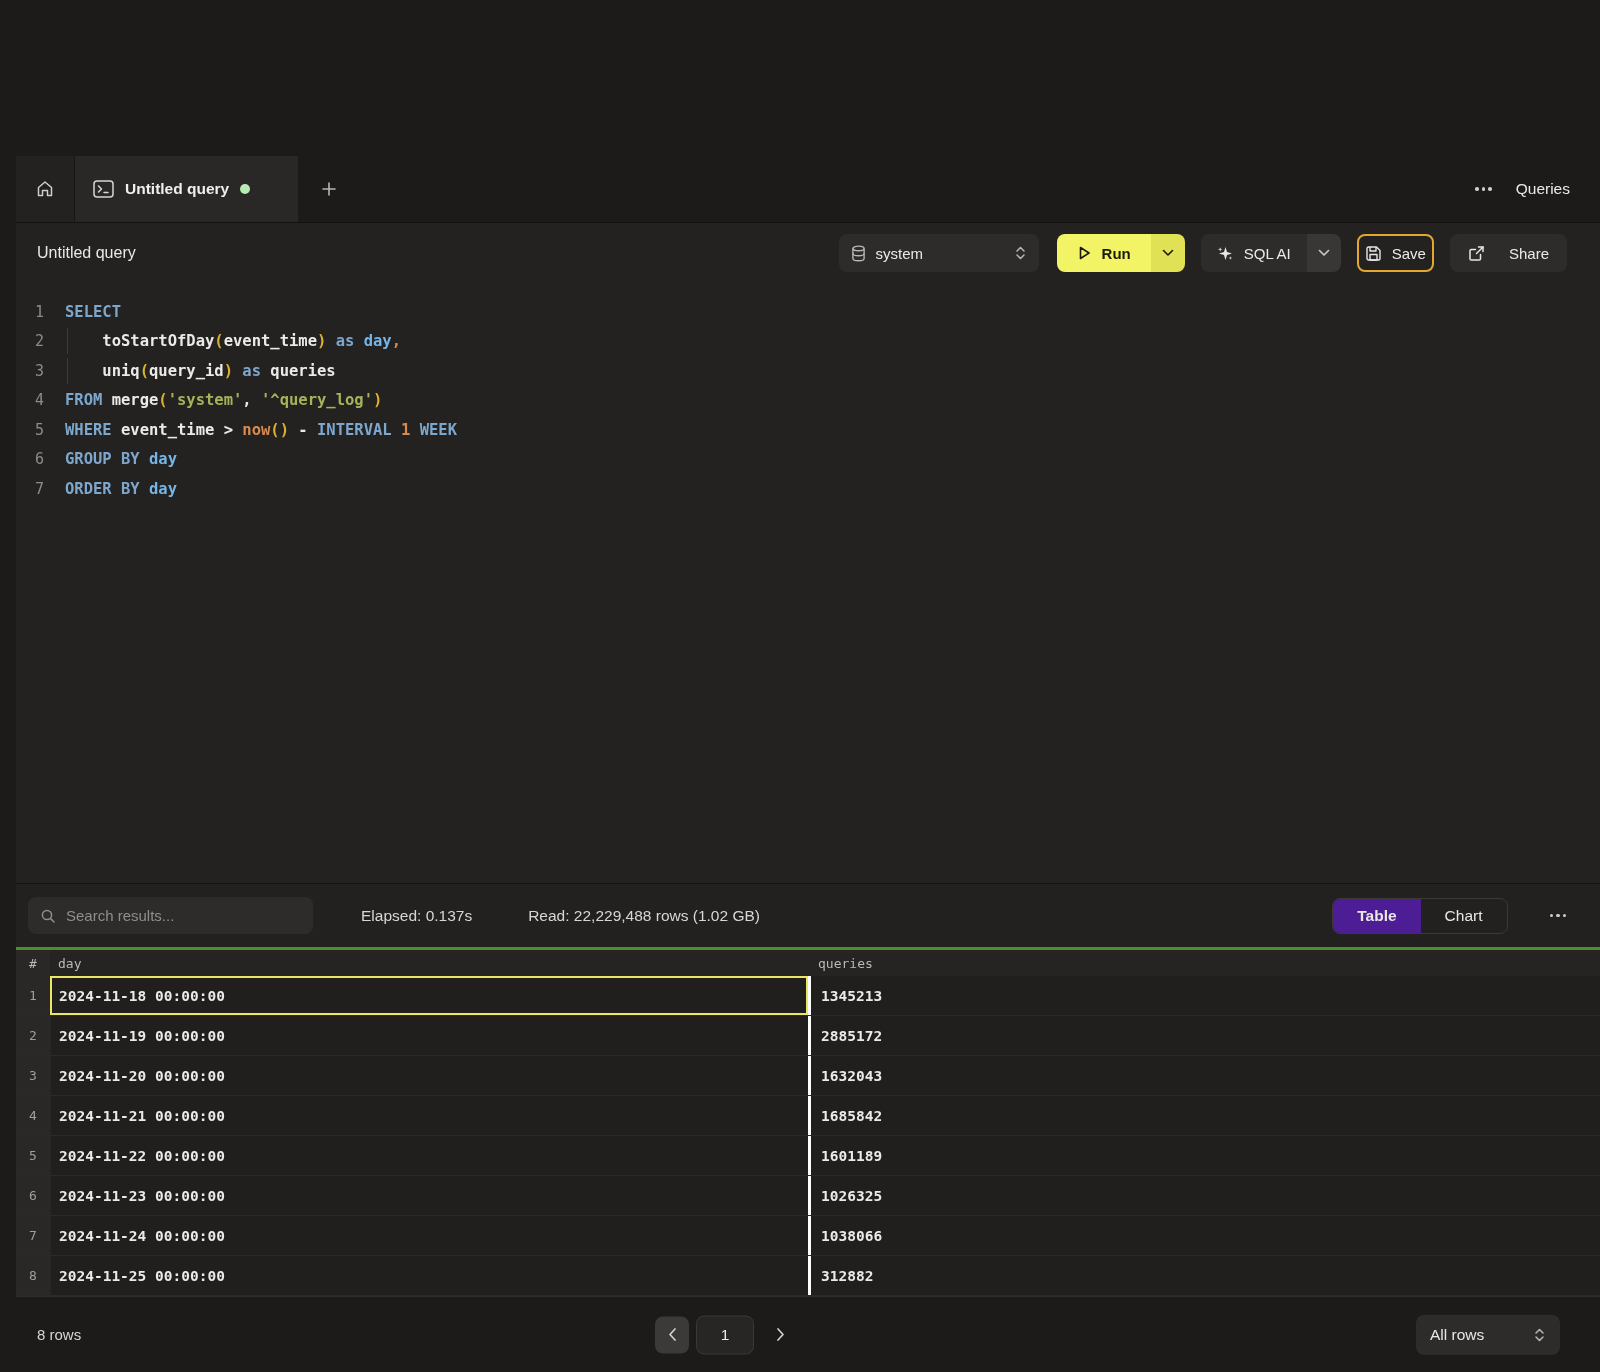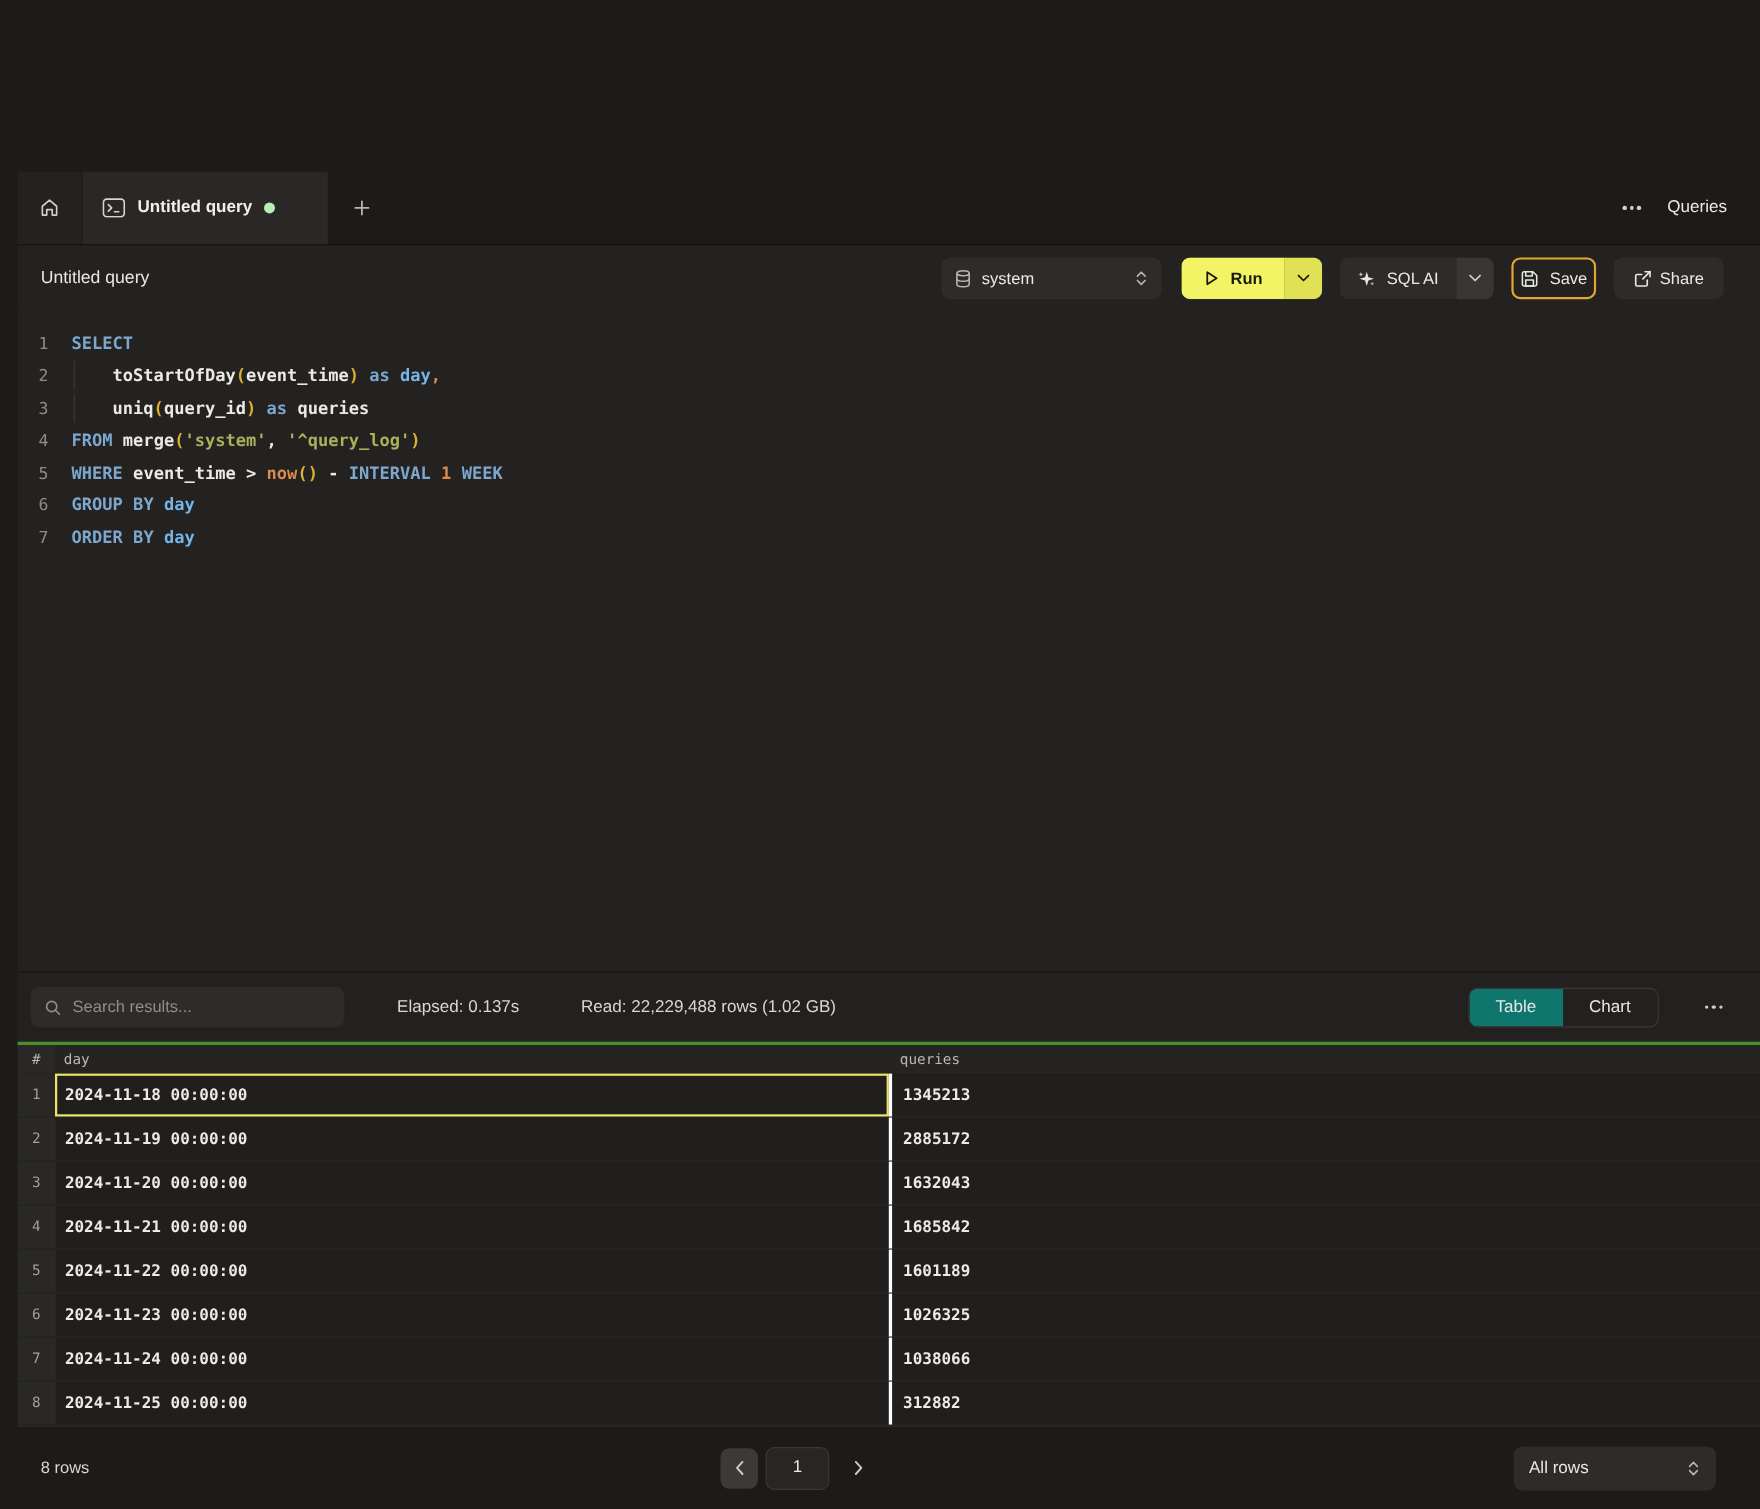--- a/index.html
+++ b/index.html
@@ -29,42 +29,42 @@
   .btn { height:38px; border-radius:8px; background:#2d2c2a; border:none; color:#eceae7; font-size:15px; font-family:inherit; display:inline-flex; align-items:center; cursor:pointer; }
   .btn-system { width:200px; padding:0 12px; justify-content:space-between; margin-right:18px; }
   .btn-system .lbl { margin-right:auto; margin-left:10px; }
   .run-split { display:flex; margin-right:16px; border-radius:8px; overflow:hidden; }
   .run-main { background:#f2f365; color:#1b1b0b; font-weight:600; display:flex; align-items:center; gap:10px; padding:0 20px; height:38px; border:none; font-size:15px; cursor:pointer; font-family:inherit; }
   .run-caret { background:#e0e155; width:34px; height:38px; display:flex; align-items:center; justify-content:center; border:none; cursor:pointer; }
   .sqlai-split { display:flex; margin-right:16px; border-radius:8px; overflow:hidden; }
   .sqlai-main { background:#2d2c2a; color:#eceae7; display:flex; align-items:center; gap:10px; padding:0 16px; height:38px; border:none; font-size:15px; cursor:pointer; font-family:inherit; }
   .sqlai-caret { background:#383735; width:34px; height:38px; display:flex; align-items:center; justify-content:center; border:none; cursor:pointer; }
   .btn-save { padding:0 6px; gap:10px; background:#232221; border:2px solid #e2a82e; margin-right:16px; }
-  .btn-share { padding:0 18px; gap:7px; }
+  .btn-share { padding:0 18px; gap:24px; }
 
   
   .editor { height:600px; flex:none; background:#232221; padding-top:14px; overflow:hidden; }
   .code-line { display:flex; height:29.5px; align-items:center; font-family:"DejaVu Sans Mono",monospace; font-size:15.5px; }
   .gutter { width:28px; flex:none; text-align:right; color:#8d8c8a; font-size:15px; font-weight:400; }
   .code { margin-left:21px; white-space:pre; font-weight:700; position:relative; }
   .code-line.indented .code::before { content:""; position:absolute; left:2px; top:-4px; bottom:-4px; border-left:1px solid #3c3b39; }
   .tk-kw { color:#7ea7cd; } .tk-fn { color:#eceae7; } .tk-par { color:#d9b12d; }
   .tk-str { color:#a8b259; } .tk-num { color:#d98a4e; } .tk-typ { color:#74b6e8; } .tk-pln { color:#eceae7; }
 
   
   .results-bar { height:64px; flex:none; background:#222120; border-top:1px solid #161514; display:flex; align-items:center; padding:0 30px 0 12px;gap:20px; }
   .search { width:285px; height:37px; background:#2d2c2a; border-radius:8px; display:flex; align-items:center; gap:10px; padding:0 12px; }
   .search input { background:transparent; border:none; outline:none; color:#cfcecb; font-size:15px; font-family:inherit; width:100%; }
   .search input::placeholder { color:#8f8e8c; }
   .stat { font-size:15.5px; color:#d8d7d5; }
   .stat-elapsed { margin-left:28px; }
   .stat-read { margin-left:36px; }
   .view-toggle { margin-left:auto; display:flex; border:1px solid #3a3938; background:#22211f; border-radius:8px; overflow:hidden; }
   .seg { padding:8px 24px; font-size:15.5px; color:#e8e7e5; cursor:pointer; }
-  .seg.active { background:#0f766e; }
+  .seg.active { background:#4c1d95;font-weight:bold; }
   .results-kebab { margin-left:18px; }
 
   .green-rule { height:3px; flex:none; background:#4a8f2c; }
 
   
   .thead { height:26px; flex:none; display:flex; align-items:center; background:#252423; font-family:"DejaVu Sans Mono",monospace; font-size:13px; color:#bab9b7; }
   .col-num { width:34px; flex:none; text-align:center; }
   .thead .col-num { background:#292827; height:100%; display:flex; align-items:center; justify-content:center; }
   .col-day { width:758px; flex:none; padding-left:8px; }
   .col-q { flex:1; padding-left:10px; }
@@ -77,21 +77,21 @@
   .cell.selected { outline:2px solid #ece667; outline-offset:-2px; }
   .table-filler { flex:1; background:#201f1e; border-right:1px solid #2b2a29; }
 
   
   .footer { height:76px; flex:none; background:#1c1b1a; border-top:1px solid #2f2e2c; display:flex; align-items:center; padding:0 40px 0 21px; position:relative; }
   .row-count { font-size:15px; color:#d8d7d5; }
   .pagination { position:absolute; left:639px; top:50%; transform:translateY(-50%); display:flex; align-items:center; }
   .page-prev { width:34px; height:37px; border-radius:8px; background:#3b3a38; border:none; display:flex; align-items:center; justify-content:center; cursor:pointer; }
   .page-num { width:58px; height:39px; border-radius:8px; background:#272625; border:1px solid #3a3938; color:#eceae7; font-size:15.5px; display:flex; align-items:center; justify-content:center; margin-left:7px; cursor:pointer; }
   .page-next { background:none; border:none; margin-left:16px; display:flex; align-items:center; justify-content:center; cursor:pointer; padding:6px; }
-  .rows-select { margin-left:auto; width:184px; height:40px; background:#2d2c2a; border-radius:8px; display:flex; align-items:center; justify-content:space-between; padding:0 14px; cursor:pointer; }
+  .rows-select { margin-left:auto; width:144px; height:40px; background:#2d2c2a; border-radius:8px; display:flex; align-items:center; justify-content:space-between; padding:0 14px; cursor:pointer; }
   .rows-select .lbl { font-size:15.5px; color:#e8e7e5; }
 
   svg { display:block; }
 </style>
 </head>
 <body>
 
 <div class="app">
   <div class="left-strip"></div>
   <div class="main">

